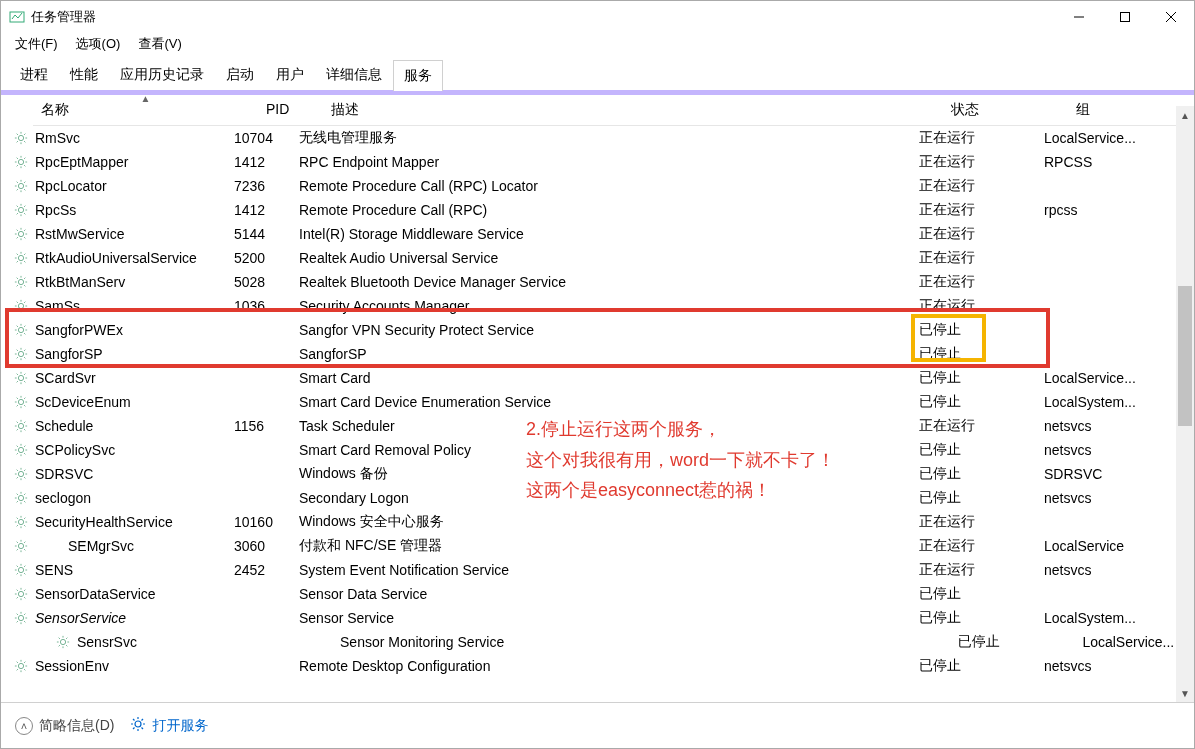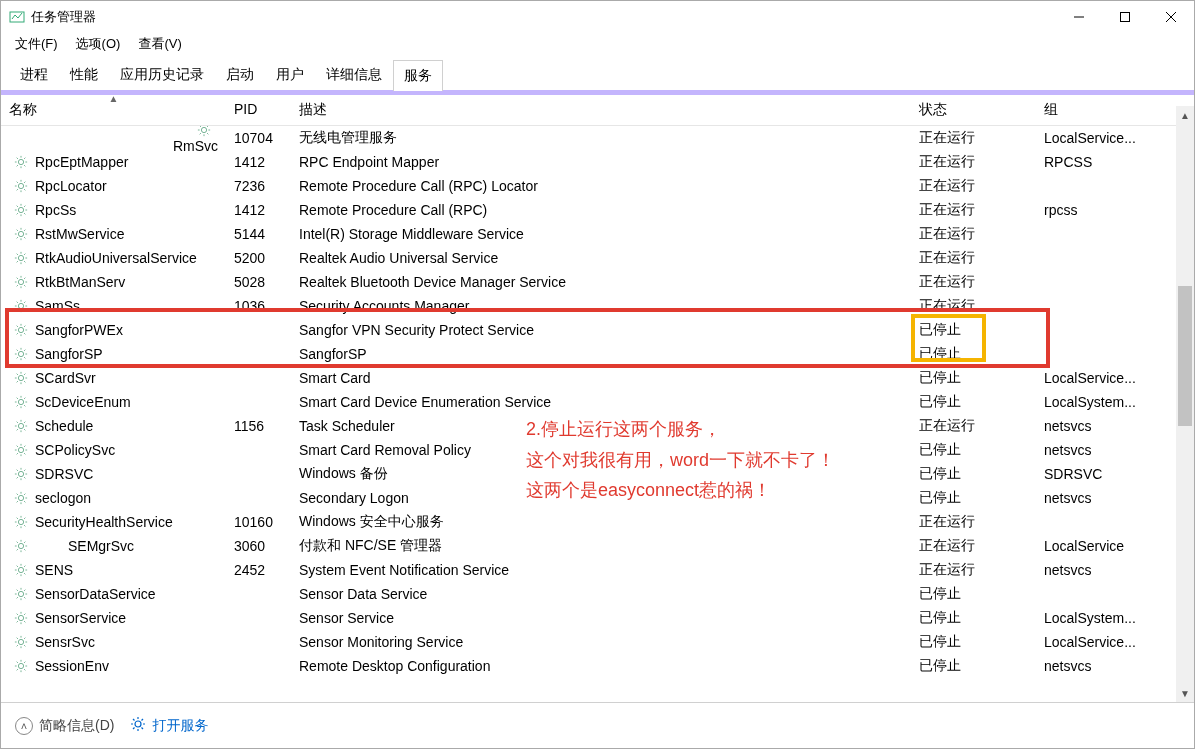--- a/index.html
+++ b/index.html
@@ -9,21 +9,21 @@
   .titlebar-left { display: flex; align-items: center; gap: 6px; }
   .titlebar-icon svg { width: 16px; height: 16px; display: block; }
   .title-text { font-size: 13px; }
   .window-controls { display: flex; }
   .wc-btn { width: 46px; height: 32px; display: flex; align-items: center; justify-content: center; cursor: pointer; }
   .menubar { display: flex; gap: 18px; padding: 2px 14px 6px 14px; font-size: 13px; }
   .menubar span { cursor: pointer; }
   .tabs { display: flex; border-bottom: 5px solid #c4b5fd; padding: 0 8px; }
   .tab { padding: 6px 10px; border: 1px solid transparent; border-bottom: none; cursor: pointer; font-size: 14px; }
   .tab.active { border-color: #d0d0d0; background: #fff; position: relative; top: 1px; }
-  .header-row { display: flex; border-bottom: 1px solid #e6e6e6; font-size: 14px; user-select: none; position: relative; }
+  .header-row { display: flex; border-bottom: 1px solid #e6e6e6; font-size: 14px; user-select: none; position: relative; margin-left: 32px; }
   .header-cell { padding: 6px 8px; position: relative; }
   .header-cell .sort-arrow { position: absolute; top: -2px; left: 50%; transform: translateX(-50%); font-size: 10px; color: #666; }
   .col-name { width: 225px; }
   .col-pid  { width: 65px; text-align: left; }
   .col-desc { width: 620px; }
   .col-state{ width: 125px; }
   .col-group{ width: 120px; }
   .list-area { position: relative; height: 565px; overflow: hidden; }
   .row { display: flex; align-items: center; height: 24px; font-size: 14px; }
   .row .cell { padding: 0 8px; white-space: nowrap; overflow: hidden; text-overflow: ellipsis; }
@@ -100,21 +100,21 @@
     </div>
     <div class="header-cell col-pid">PID</div>
     <div class="header-cell col-desc">描述</div>
     <div class="header-cell col-state">状态</div>
     <div class="header-cell col-group">组</div>
   </div>
 
   <div class="list-area" id="list-area">
 
     <div class="row">
-        <div class="cell col-name" style="display:flex;align-items:flex-end;flex-direction:column;">
+        <div class="cell col-name" style="display:flex;align-items:flex-start;">
           <span class="gear-icon">
             <svg viewBox="0 0 16 16">
               <circle cx="8" cy="8" r="3" fill="none" stroke="#6a8" stroke-width="1"></circle>
               <g stroke="#6a8" stroke-width="1">
                 <line x1="8" y1="1" x2="8" y2="3"></line>
                 <line x1="8" y1="13" x2="8" y2="15"></line>
                 <line x1="1" y1="8" x2="3" y2="8"></line>
                 <line x1="13" y1="8" x2="15" y2="8"></line>
                 <line x1="3" y1="3" x2="4.5" y2="4.5"></line>
                 <line x1="11.5" y1="11.5" x2="13" y2="13"></line>
@@ -580,21 +580,21 @@
             </svg>
           </span>
           <span>SensorDataService</span>
         </div>
         <div class="cell col-pid"></div>
         <div class="cell col-desc">Sensor Data Service</div>
         <div class="cell col-state">已停止</div>
         <div class="cell col-group"></div>
       </div>
       <div class="row">
-        <div class="cell col-name" style="display:flex;align-items:center;">
+        <div class="cell col-name" style="display:flex;align-items:center;font-style:italic;">
           <span class="gear-icon">
             <svg viewBox="0 0 16 16">
               <circle cx="8" cy="8" r="3" fill="none" stroke="#6a8" stroke-width="1"></circle>
               <g stroke="#6a8" stroke-width="1">
                 <line x1="8" y1="1" x2="8" y2="3"></line>
                 <line x1="8" y1="13" x2="8" y2="15"></line>
                 <line x1="1" y1="8" x2="3" y2="8"></line>
                 <line x1="13" y1="8" x2="15" y2="8"></line>
                 <line x1="3" y1="3" x2="4.5" y2="4.5"></line>
                 <line x1="11.5" y1="11.5" x2="13" y2="13"></line>
@@ -604,21 +604,21 @@
             </svg>
           </span>
           <span>SensorService</span>
         </div>
         <div class="cell col-pid"></div>
         <div class="cell col-desc">Sensor Service</div>
         <div class="cell col-state">已停止</div>
         <div class="cell col-group">LocalSystem...</div>
       </div>
       <div class="row">
-        <div class="cell col-name" style="display:flex;align-items:center;">
+        <div class="cell col-name" style="display:flex;align-items:center;margin-left:42px;">
           <span class="gear-icon">
             <svg viewBox="0 0 16 16">
               <circle cx="8" cy="8" r="3" fill="none" stroke="#6a8" stroke-width="1"></circle>
               <g stroke="#6a8" stroke-width="1">
                 <line x1="8" y1="1" x2="8" y2="3"></line>
                 <line x1="8" y1="13" x2="8" y2="15"></line>
                 <line x1="1" y1="8" x2="3" y2="8"></line>
                 <line x1="13" y1="8" x2="15" y2="8"></line>
                 <line x1="3" y1="3" x2="4.5" y2="4.5"></line>
                 <line x1="11.5" y1="11.5" x2="13" y2="13"></line>

